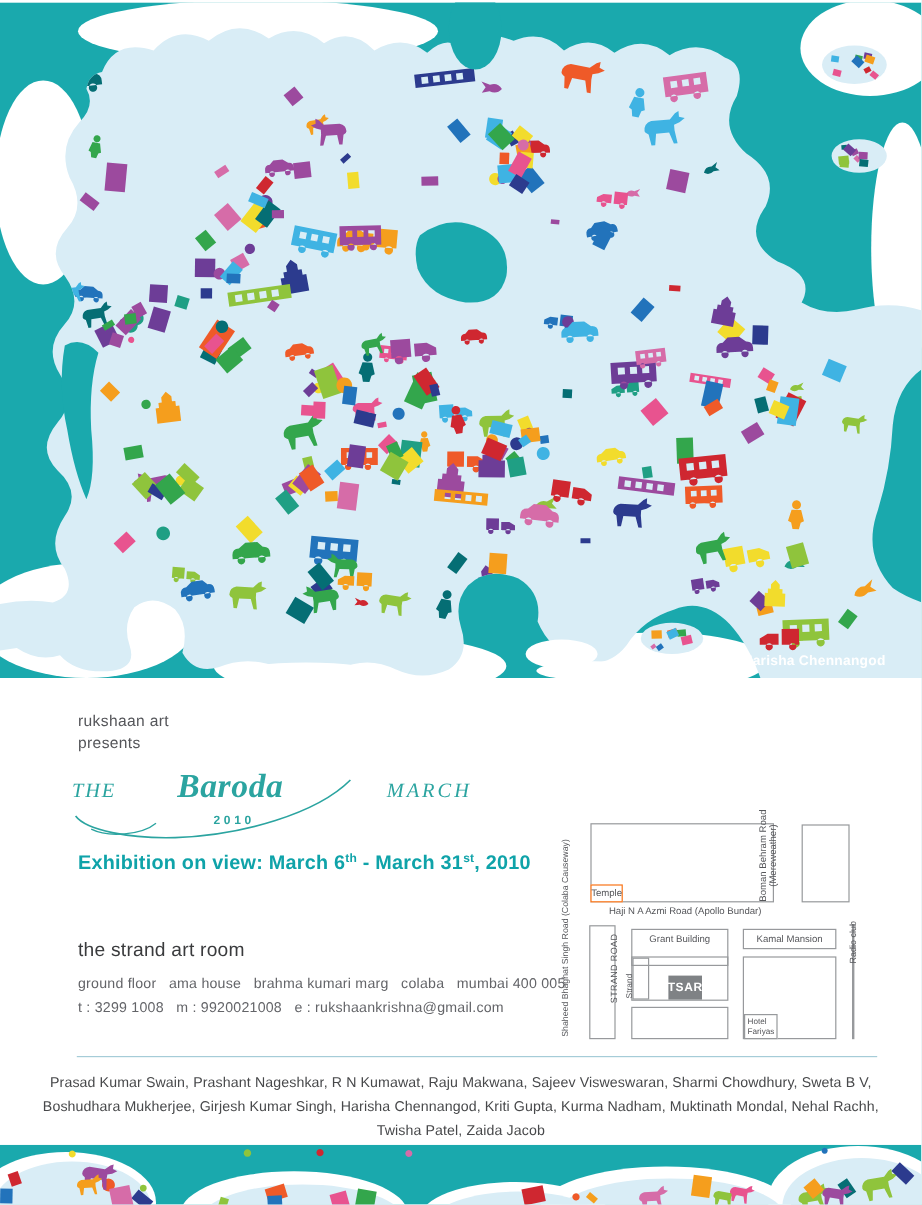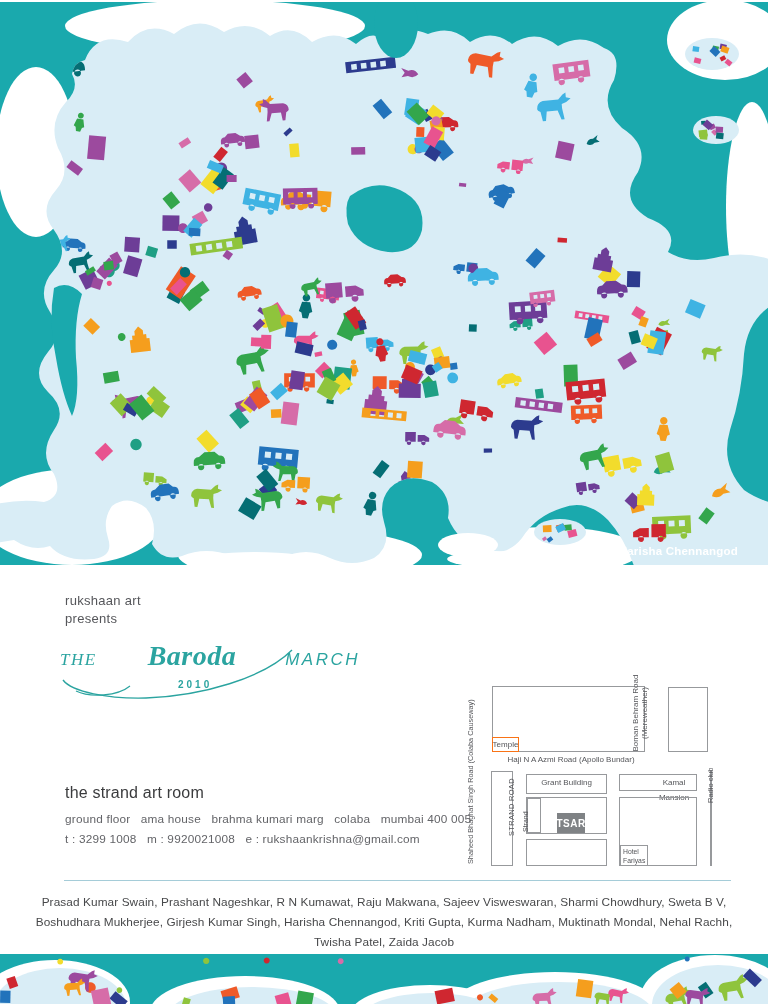--- a/index.html
+++ b/index.html
@@ -16,21 +16,21 @@
     position:absolute; right:14px; top:543px;
     color:#ffffff; font-size:11.5px; font-weight:600; letter-spacing:.2px;
   }
   .art-bottom { position:absolute; left:0; top:954px; width:768px; height:50px; }
   
   .presenter { position:absolute; left:65px; top:592px; color:#55565a; font-size:13px; line-height:18px; letter-spacing:.3px; }
   .logo { position:absolute; left:60px; top:640px; width:240px; height:60px; color:#2ba4a0; }
   .logo-row { position:absolute; left:0; top:0; display:flex; align-items:baseline; white-space:nowrap;gap:44px; }
   .logo-the   { font-family:"Liberation Serif", serif; font-style:italic; font-size:17px; letter-spacing:1.5px; }
   .logo-baroda{ font-family:Liberation Serif, serif; font-style:italic; font-weight:bold; font-size:28px; margin:0 5px 0 7px; letter-spacing:.5px; }
-  .logo-march { font-family:Liberation Sans, sans-serif; font-style:italic; font-size:17px; letter-spacing:2.5px; }
+  .logo-march { font-family:Liberation Serif, serif; font-style:italic; font-size:17px; letter-spacing:2.5px;margin-left:37px; }
   .logo-year  { position:absolute; left:118px; top:39px; font-size:10px; font-weight:bold; letter-spacing:3px; }
   .logo-swoosh{ position:absolute; left:0; top:0; }
   .exhibition { position:absolute; left:65px; top:710px; color:#0fa3a9; font-size:16.5px; font-weight:bold; letter-spacing:.2px; }
   .exhibition sup { font-size:10px; }
   .venue-name   { position:absolute; left:65px; top:784px; color:#3a3b3d; font-size:16px; font-weight:normal; letter-spacing:.2px; }
   .venue-line   { position:absolute; left:65px; color:#636468; font-size:11.8px; white-space:pre-wrap; letter-spacing:.2px; }
   .venue-address{ top:812px; }
   .venue-contact{ top:832px; }
   
   .map { position:absolute; left:474px; top:684px; width:262px; height:186px; font-size:8px; color:#55565a; }
@@ -359,20 +359,23 @@
       <path d="M 70,46 C 58,56 30,58 16,51" fill="none" stroke="#2ba4a0" stroke-width="1.1"></path>
     </svg>
     <div class="logo-row">
       <span class="logo-the">THE</span>
       <span class="logo-baroda">Baroda</span>
       <span class="logo-march">MARCH</span>
     </div>
     <div class="logo-year">2010</div>
   </div>
 
+  <div class="exhibition">
+    <span>Exhibition on view:  March 6</span><sup>th</sup><span> - March 31</span><sup>st</sup><span>, 2010</span>
+  </div>
 
   <div class="venue-name">the strand art room</div>
   <div class="venue-line venue-address">ground floor   ama house   brahma kumari marg   colaba   mumbai 400 005</div>
   <div class="venue-line venue-contact">t : 3299 1008   m : 9920021008   e : rukshaankrishna@gmail.com</div>
 
   <div class="map">
     <span class="vlabel" style="left:1px; top:171px; font-size:7.3px;">Shaheed Bhaghat Singh Road (Colaba Causeway)</span>
 
     <div class="mrect" style="left:18px; top:2px; width:153px; height:66px;"></div>
     <div class="temple-box" style="left:18px; top:53px; width:27px; height:15px;">
@@ -382,24 +385,24 @@
     <div class="vlabel" style="left:175px; top:53px; width:84px; text-align:center;">
       <div>Boman Behram Road</div>
       <div>(Mereweather)</div>
     </div>
 
     <div class="mtext" style="left:22px; top:71px; width:150px; text-align:center;">Haji N A Azmi Road (Apollo Bundar)</div>
 
     <div class="mrect" style="left:17px; top:87px; width:22px; height:95px;"></div>
     <span class="vlabel" style="left:42px; top:143px; font-size:7.5px; letter-spacing:.3px;">STRAND ROAD</span>
 
-    <div class="mrect" style="left:52px; top:90px; width:81px; height:20px;">
+    <div class="mrect" style="left:52px; top:90px; width:81px; height:31px;">
       <div style="text-align:center; line-height:15px;">Grant Building</div>
     </div>
-    <div class="mrect" style="left:145px; top:90px; width:78px; height:17px;padding-left:32px;">
+    <div class="mrect" style="left:145px; top:90px; width:78px; height:17px;">
       <div style="text-align:center; line-height:15px;">Kamal Mansion</div>
     </div>
 
     <div class="mrect" style="left:52px; top:113px; width:81px; height:37px;"></div>
     <div class="mrect" style="left:53px; top:114px; width:14px; height:35px;"></div>
     <span class="vlabel" style="left:56px; top:139px; font-size:7px;">Strand</span>
     <div class="tsar-box" style="left:83px; top:129px; width:28px; height:20px;">
       <span>TSAR</span>
     </div>
 

